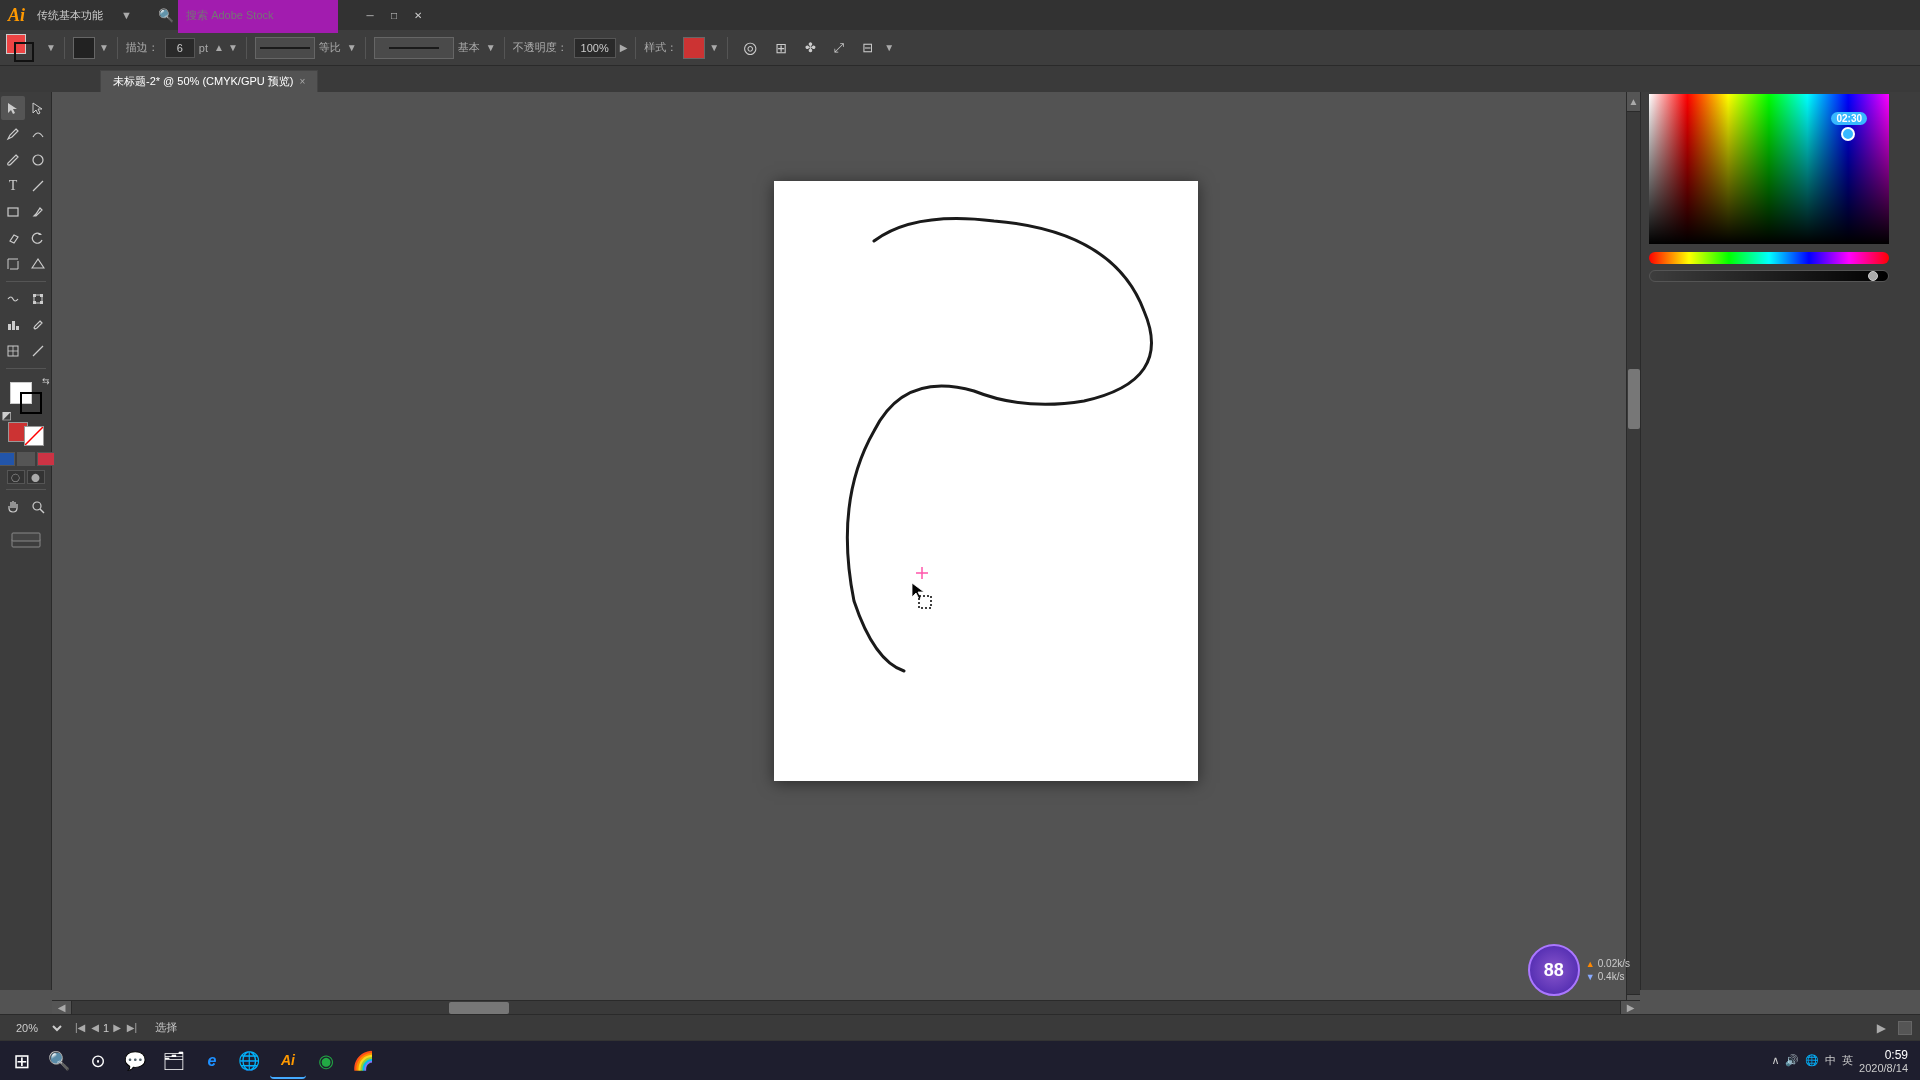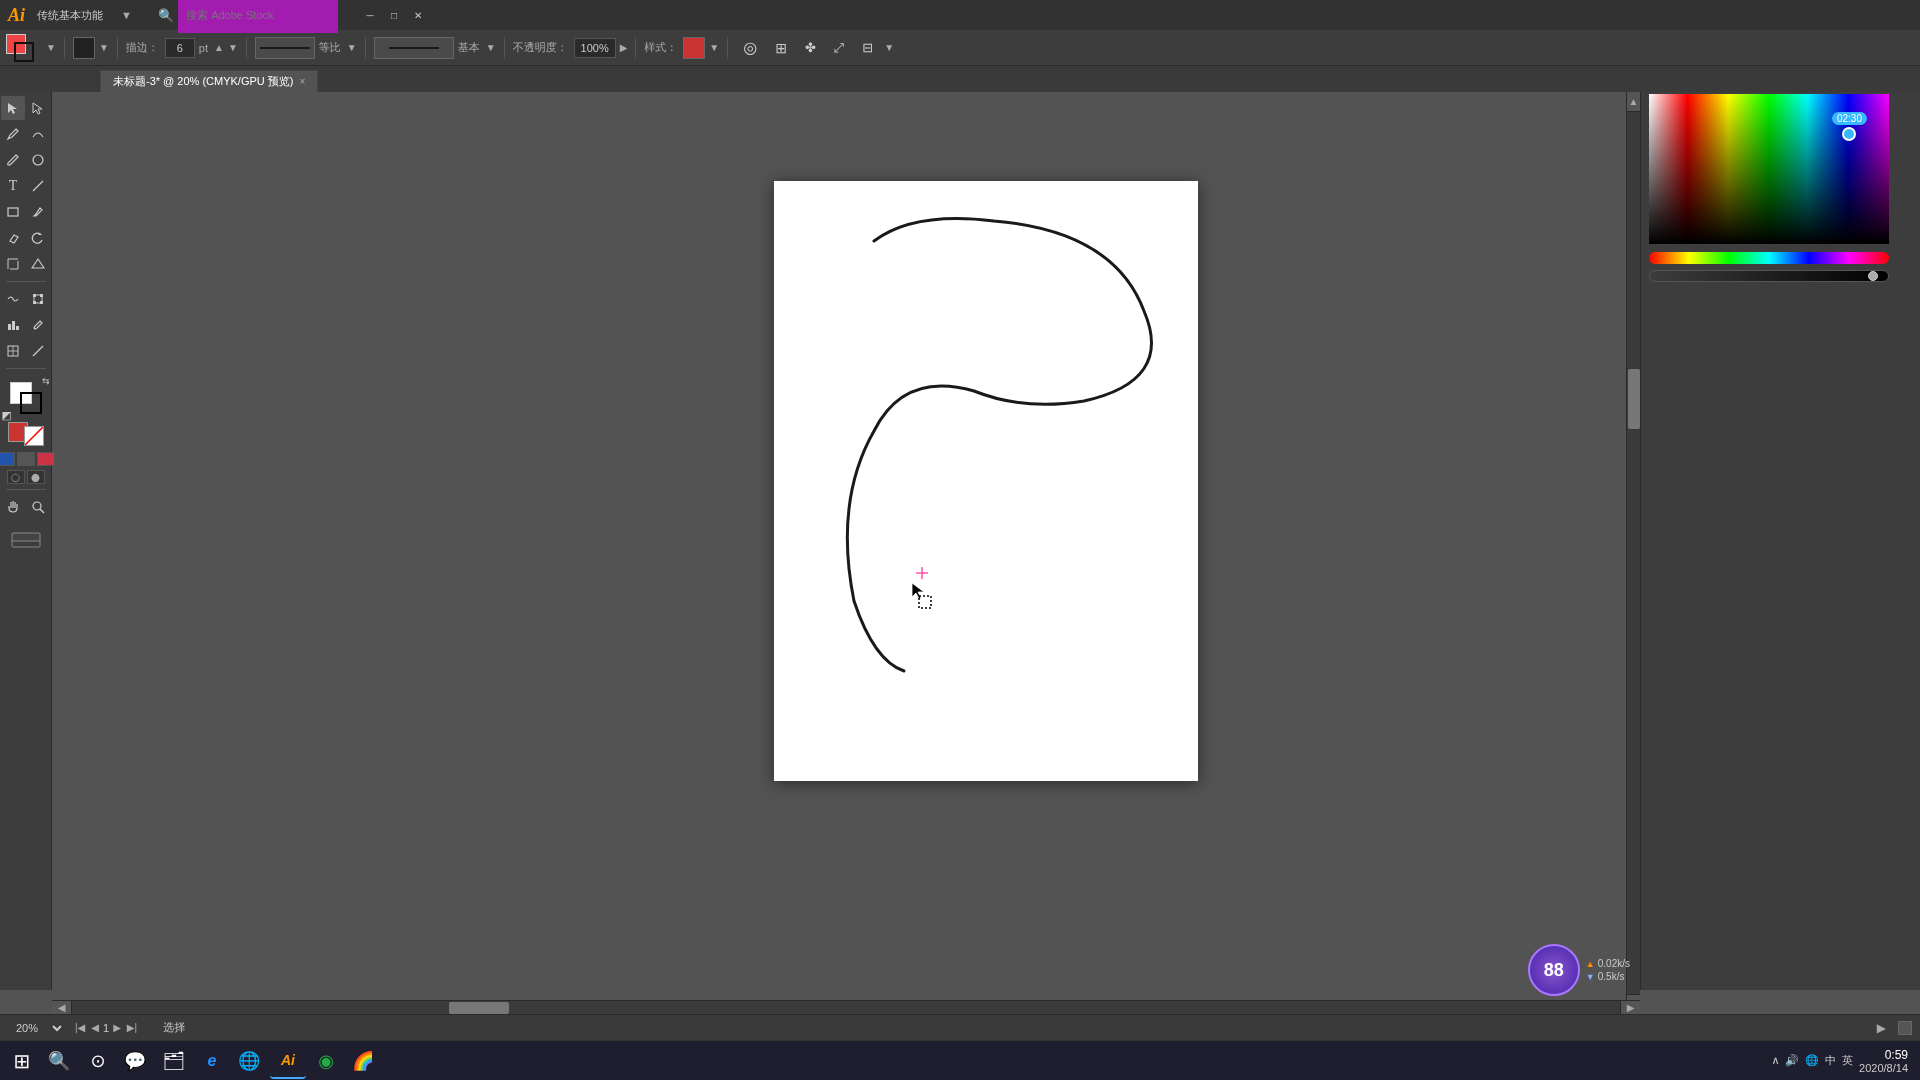--- a/index.html
+++ b/index.html
@@ -166,21 +166,21 @@
     #status-bar {
       position: absolute; bottom: 0; left: 0; width: 1920px; height: 26px;
       background: #3a3a3a; border-top: 1px solid #2a2a2a;
       display: flex; align-items: center; padding: 0 8px; gap: 8px; z-index: 99;
     }
     .status-zoom { display: flex; align-items: center; gap: 4px; }
     .status-zoom select { background: #3a3a3a; border: none; color: #ccc; font-size: 11px; cursor: pointer; }
     .status-nav { display: flex; align-items: center; gap: 2px; }
     .nav-btn { font-size: 10px; color: #aaa; cursor: pointer; padding: 2px; }
     .status-page { color: #ccc; font-size: 11px; }
-    .status-tool { color: #ccc; font-size: 11px; margin-left: 16px; }
+    .status-tool { color: #ccc; font-size: 11px; margin-left: 8px; }
     .status-play { color: #aaa; font-size: 12px; cursor: pointer; margin-left: auto; }
 
     
     #h-scrollbar {
       position: absolute; bottom: 26px; left: 52px; right: 280px; height: 14px;
       background: #3a3a3a; border-top: 1px solid #2a2a2a;
     }
     #v-scrollbar {
       position: absolute; top: 92px; right: 280px; width: 14px;
       bottom: 40px; background: #3a3a3a; border-left: 1px solid #2a2a2a;
@@ -306,21 +306,21 @@
   <div class="toolbar-btn" style="font-size:16px;">◎</div>
   <div class="toolbar-btn" style="font-size:14px;">⊞</div>
   <div class="toolbar-btn" style="font-size:13px;">✤</div>
   <div class="toolbar-btn" style="font-size:13px;">⤢</div>
   <div class="toolbar-btn" style="font-size:13px;">⊟</div>
   <span style="font-size:10px;color:#aaa;">▼</span>
 </div>
 
 <div id="tab-bar">
   <div class="tab active">
-    <span>未标题-3* @ 20% (CMYK/GPU 预览)</span>
+    <span>未标题-2* @ 50% (CMYK/GPU 预览)</span>
     <span class="tab-close">×</span>
   </div>
 </div>
 
 <div id="left-toolbar">
   <div class="tool-row">
     <div class="tool-btn active" title="选择工具">
       <svg width="14" height="14" viewBox="0 0 14 14">
           <path d="M2 2 L2 12 L5 9 L7 13 L9 12 L7 8 L11 8 Z" fill="#ccc"></path>
         </svg>
@@ -571,21 +571,21 @@
     </div>
   </div>
 
   <div id="panel-body">
 
     <div class="swatch-row">
       <div class="swatch-black"></div>
       <div class="swatch-white"></div>
     </div>
 
-    <div style="position:relative;">
+    <div style="position:relative;font-weight:bold;">
       <div id="color-gradient">
         <div class="gradient-main"></div>
 
         <div style="position:absolute;top:18px;right:22px;">
           <div style="background:#38b8ff;color:#fff;font-size:10px;padding:1px 5px;border-radius:8px;white-space:nowrap;margin-bottom:2px;">02:30</div>
           <div style="width:14px;height:14px;border-radius:50%;border:2px solid #fff;background:#38b8ff;margin-left:10px;"></div>
         </div>
       </div>
 
       <div id="hue-bar"></div>
@@ -664,21 +664,21 @@
   <div class="perf-circle">
     <span>88</span>
   </div>
   <div class="perf-stats">
     <div class="perf-stat">
       <span class="perf-arrow-up">▲</span>
       <span>0.02k/s</span>
     </div>
     <div class="perf-stat">
       <span class="perf-arrow-down">▼</span>
-      <span>0.5k/s</span>
+      <span>0.4k/s</span>
     </div>
   </div>
 </div>
 
 <div id="win-taskbar">
   <button class="win-start">⊞</button>
   <div class="win-task-icons">
     <div class="win-task-icon">🔍</div>
     <div class="win-task-icon">⊙</div>
     <div class="win-task-icon">💬</div>

